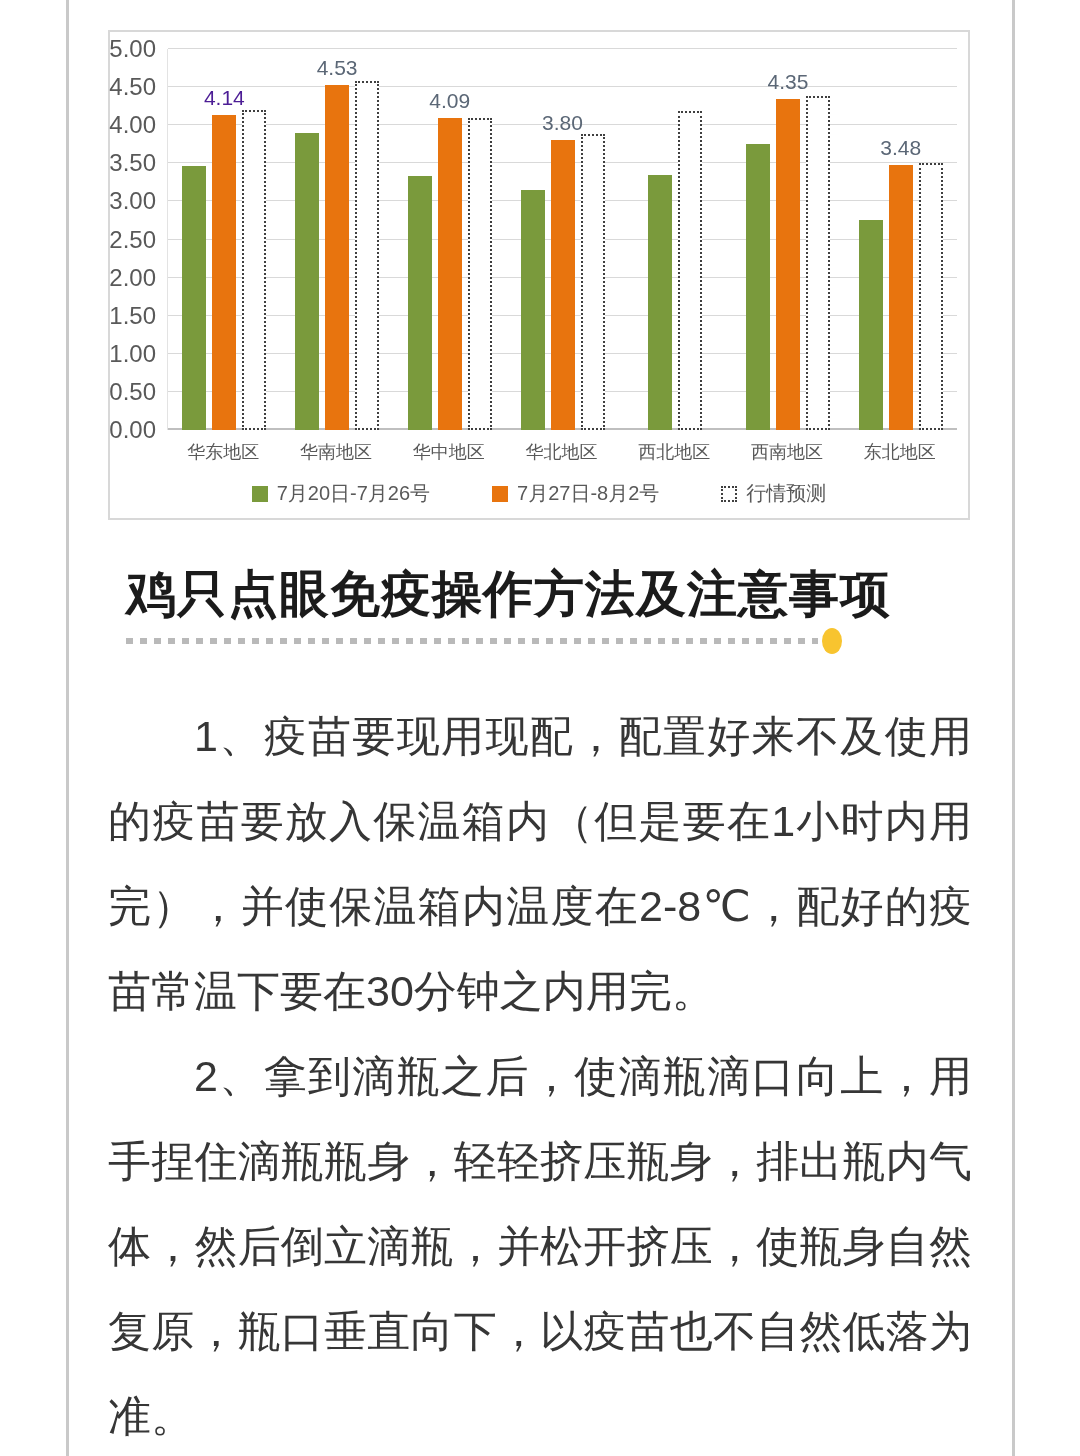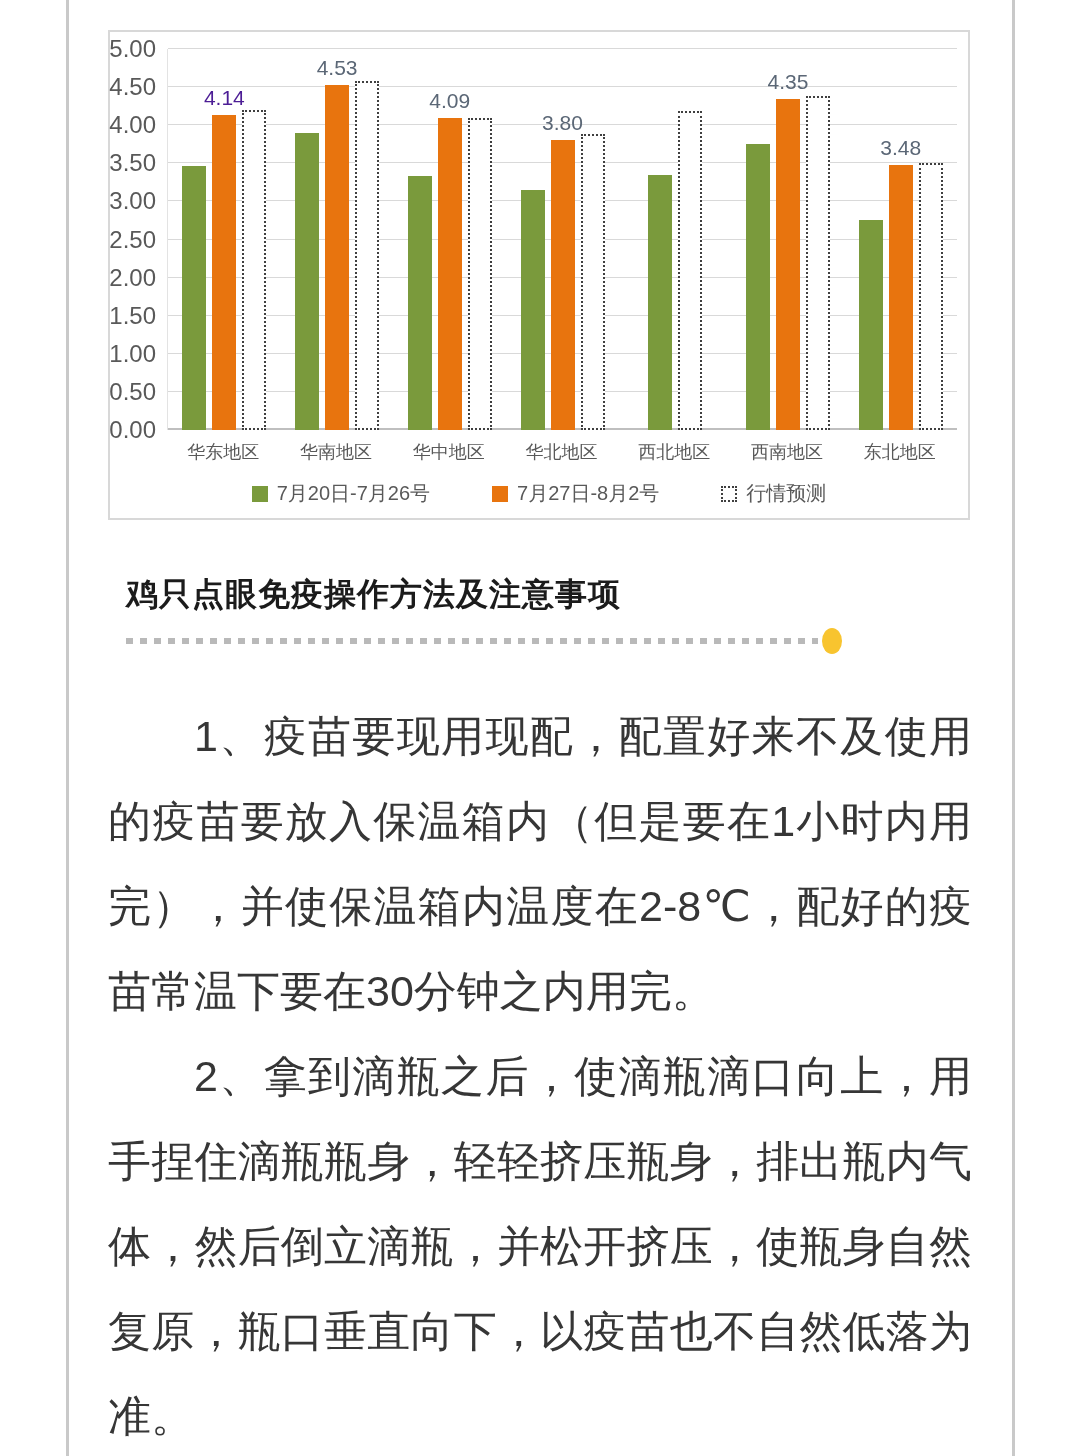--- a/index.html
+++ b/index.html
@@ -66,21 +66,21 @@
     position: absolute; left: 108px; top: 560px; width: 864px;
     display: flex; align-items: flex-start;
   }
   .badge {
     width: 96px; height: 96px; border-radius: 50%; background: #f8c42f;
     color: #161616; font-size: 56px; display: flex; align-items: center;
     justify-content: center; flex: 0 0 auto; margin-top: 4px; line-height: 1;
   }
   .header-right { margin-left: 18px; padding-top: 8px; flex: 1; min-width: 0; }
   .section-title {
-    margin: 0; font-size: 32px; line-height: 52px; font-weight: 700;
+    margin: 0; font-size: 50px; line-height: 52px; font-weight: 700;
     color: #1b1b1b; letter-spacing: 1px; white-space: nowrap;
   }
   .dash-row { display: flex; align-items: center; margin-top: 8px; width: 716px; }
   .dashes {
     flex: 1; height: 6px;
     background: repeating-linear-gradient(90deg, #b9b9b9 0 7px, transparent 7px 14px);
   }
   .end-dot {
     width: 20px; height: 26px; border-radius: 50%; background: #f8c42f;
     margin-left: 4px; flex: 0 0 auto;

